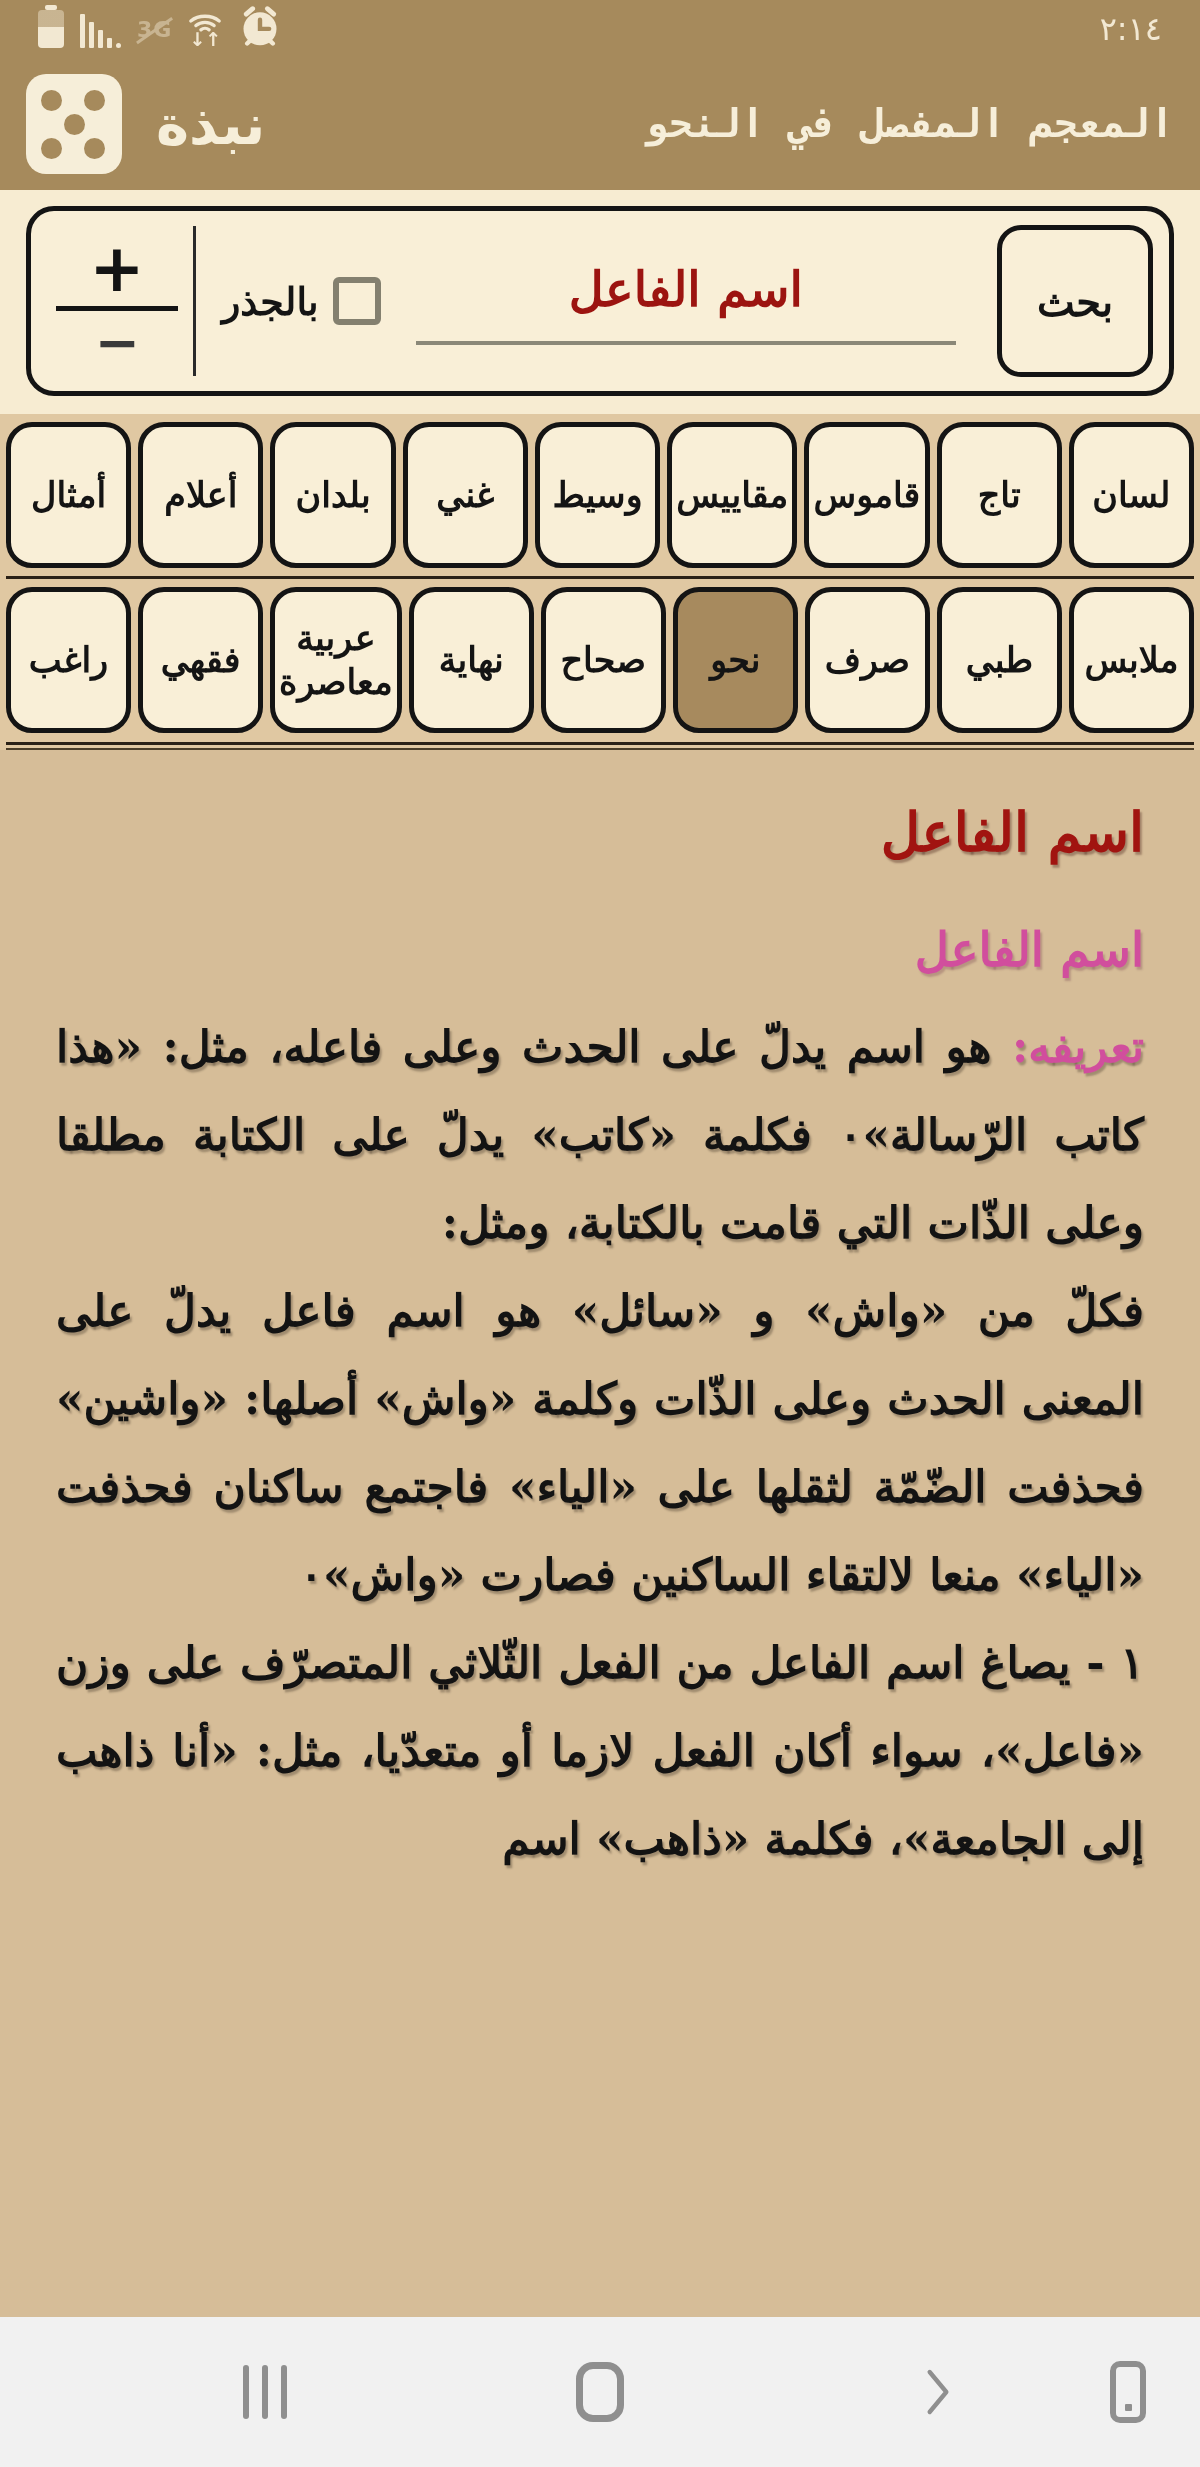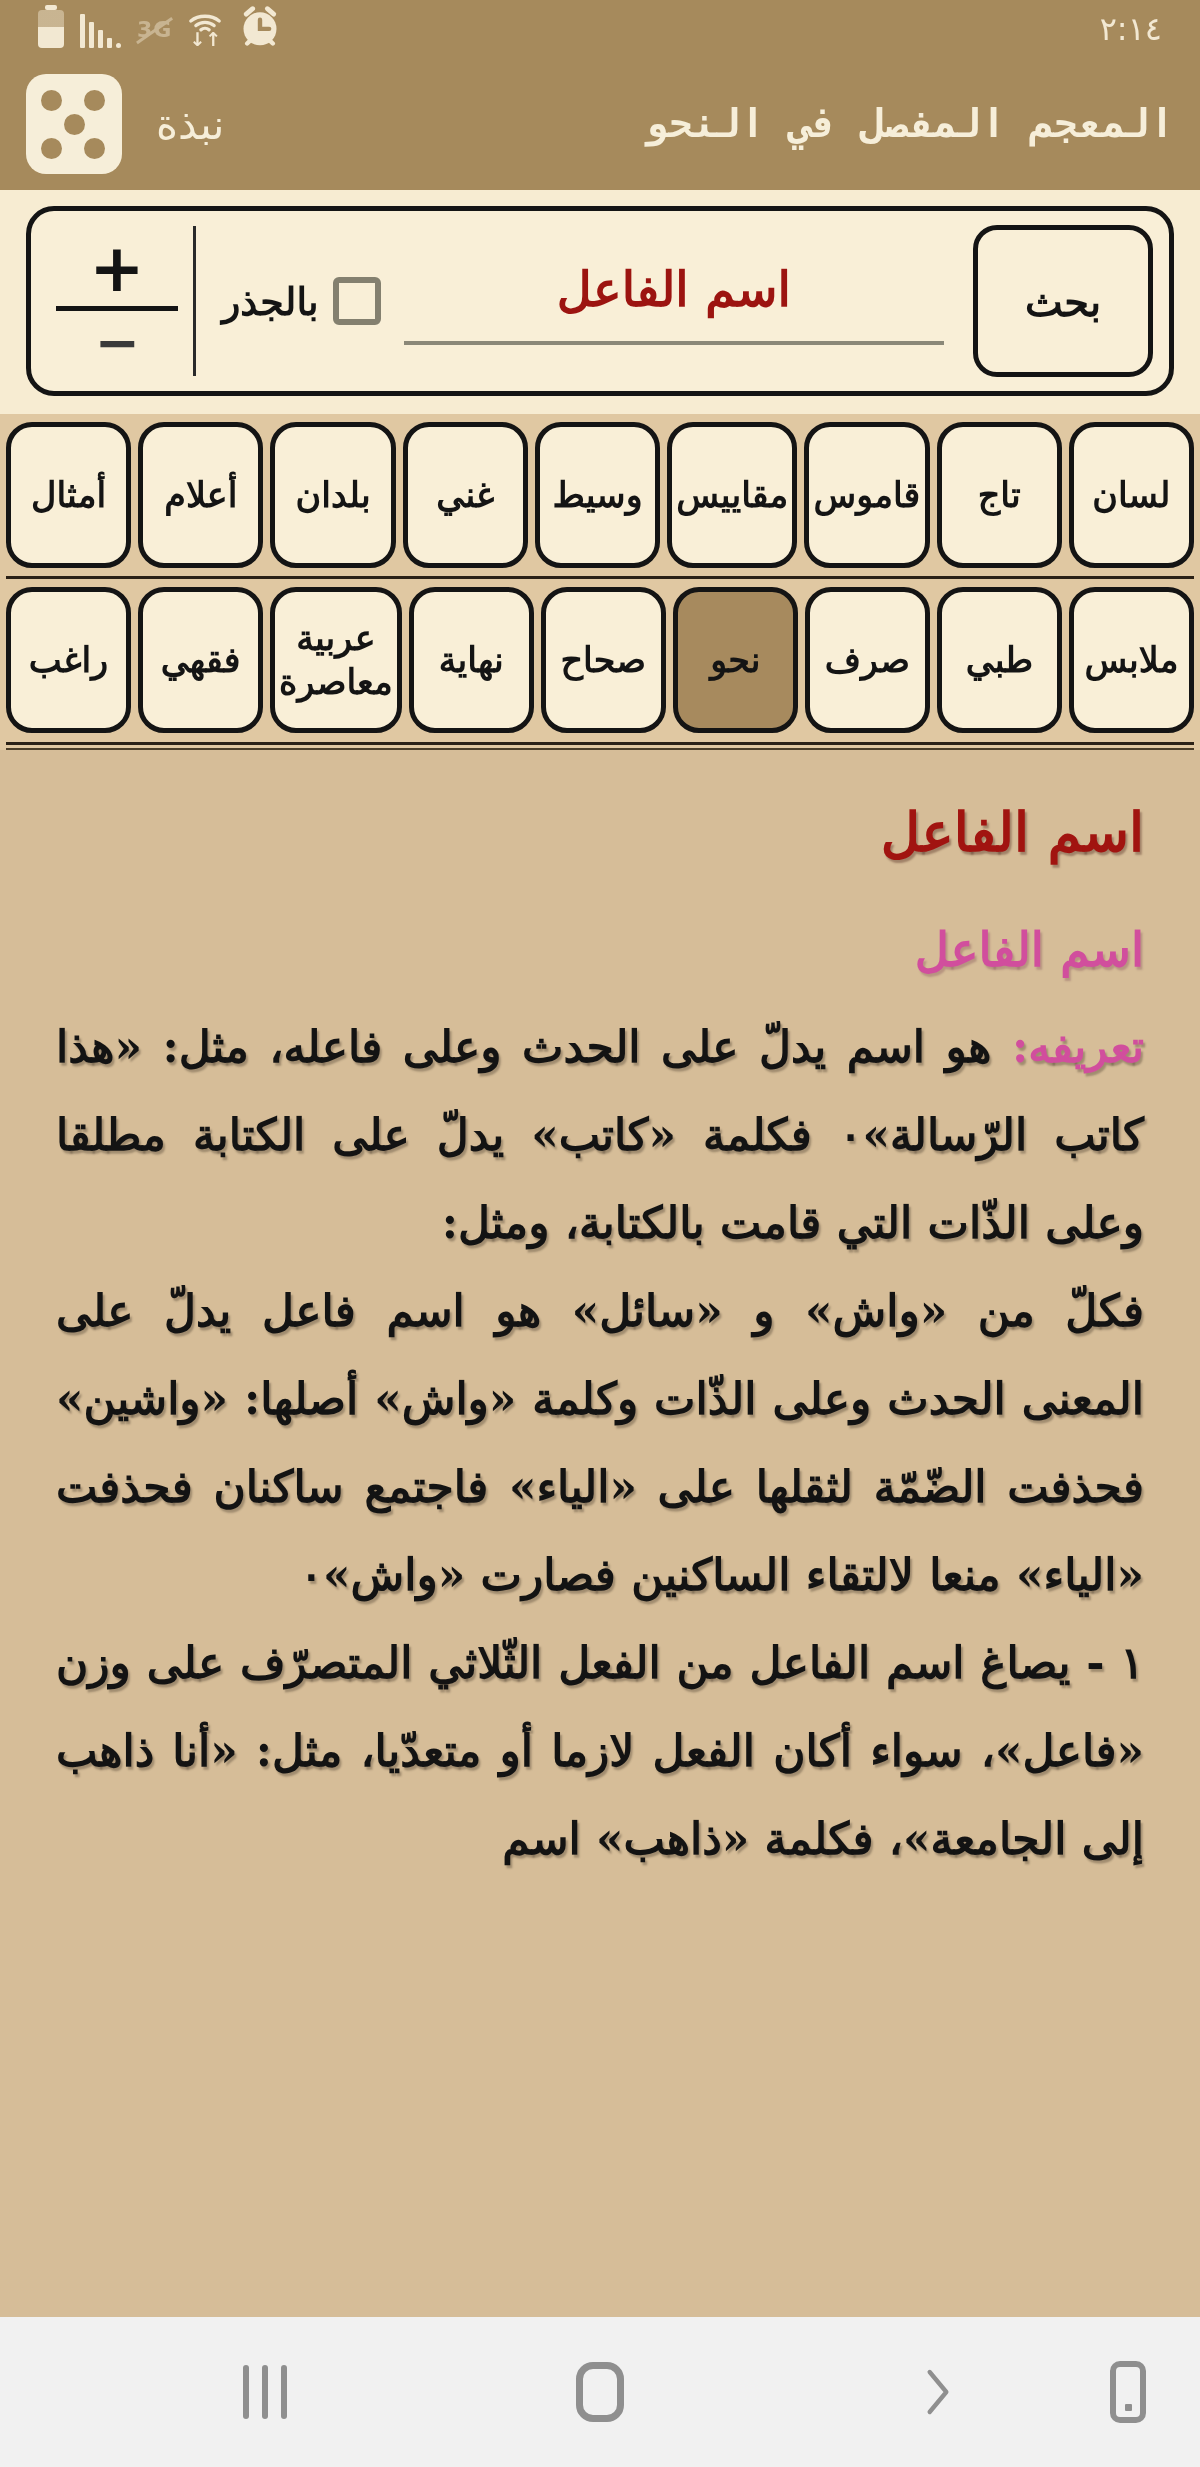--- a/index.html
+++ b/index.html
@@ -41,31 +41,31 @@
     padding:0 26px; direction:ltr; flex:0 0 auto;
   }
   .header-left{ display:flex; align-items:center; gap:34px; }
   .dice{ position:relative; width:96px; height:100px; background:#f6eed9; border-radius:20px; }
   .dice i{ position:absolute; width:21px; height:21px; border-radius:50%; background:#a68a5c; }
   .dice i:nth-child(1){ top:16px; left:15px; }
   .dice i:nth-child(2){ top:16px; right:17px; }
   .dice i:nth-child(3){ top:40px; left:38px; }
   .dice i:nth-child(4){ bottom:15px; left:15px; }
   .dice i:nth-child(5){ bottom:15px; right:17px; }
-  .about-label{ font-family:"DejaVu Sans", sans-serif; font-weight:normal; font-size:42px; }
+  .about-label{ font-family:"DejaVu Sans", sans-serif; font-weight:bold; font-size:56px; }
   .app-title{ font-family:Liberation Mono, monospace; font-weight:bold; font-size:40px; direction:rtl; }
   
   .search-section{ background:#f7ecd2; padding:16px 26px 18px; flex:0 0 auto; }
   .search-panel{
     direction:rtl; display:flex; align-items:center;
     border:5px solid #141414; border-radius:28px; background:#f9efd7;
     height:190px; padding:10px 16px;
   }
   .search-button{
-    flex:0 0 auto; width:180px; height:152px; border:5px solid #141414; border-radius:24px;
+    flex:0 0 auto; width:156px; height:152px; border:5px solid #141414; border-radius:24px;
     background:transparent; font-family:"DejaVu Serif", serif; font-weight:bold;
     font-size:40px; color:#141414; display:flex; align-items:center; justify-content:center;
     margin-left:6px; cursor:pointer;
   }
   .search-input-wrap{ flex:1 1 auto; display:flex; flex-direction:column; align-items:center;
     justify-content:center; margin:0 18px; }
   .search-input-value{
     color:#9c1410; font-weight:bold; font-size:48px; line-height:1.1;
     border-bottom:4px solid #8b8878; padding:6px 30px 26px; min-width:540px; text-align:center;
   }

